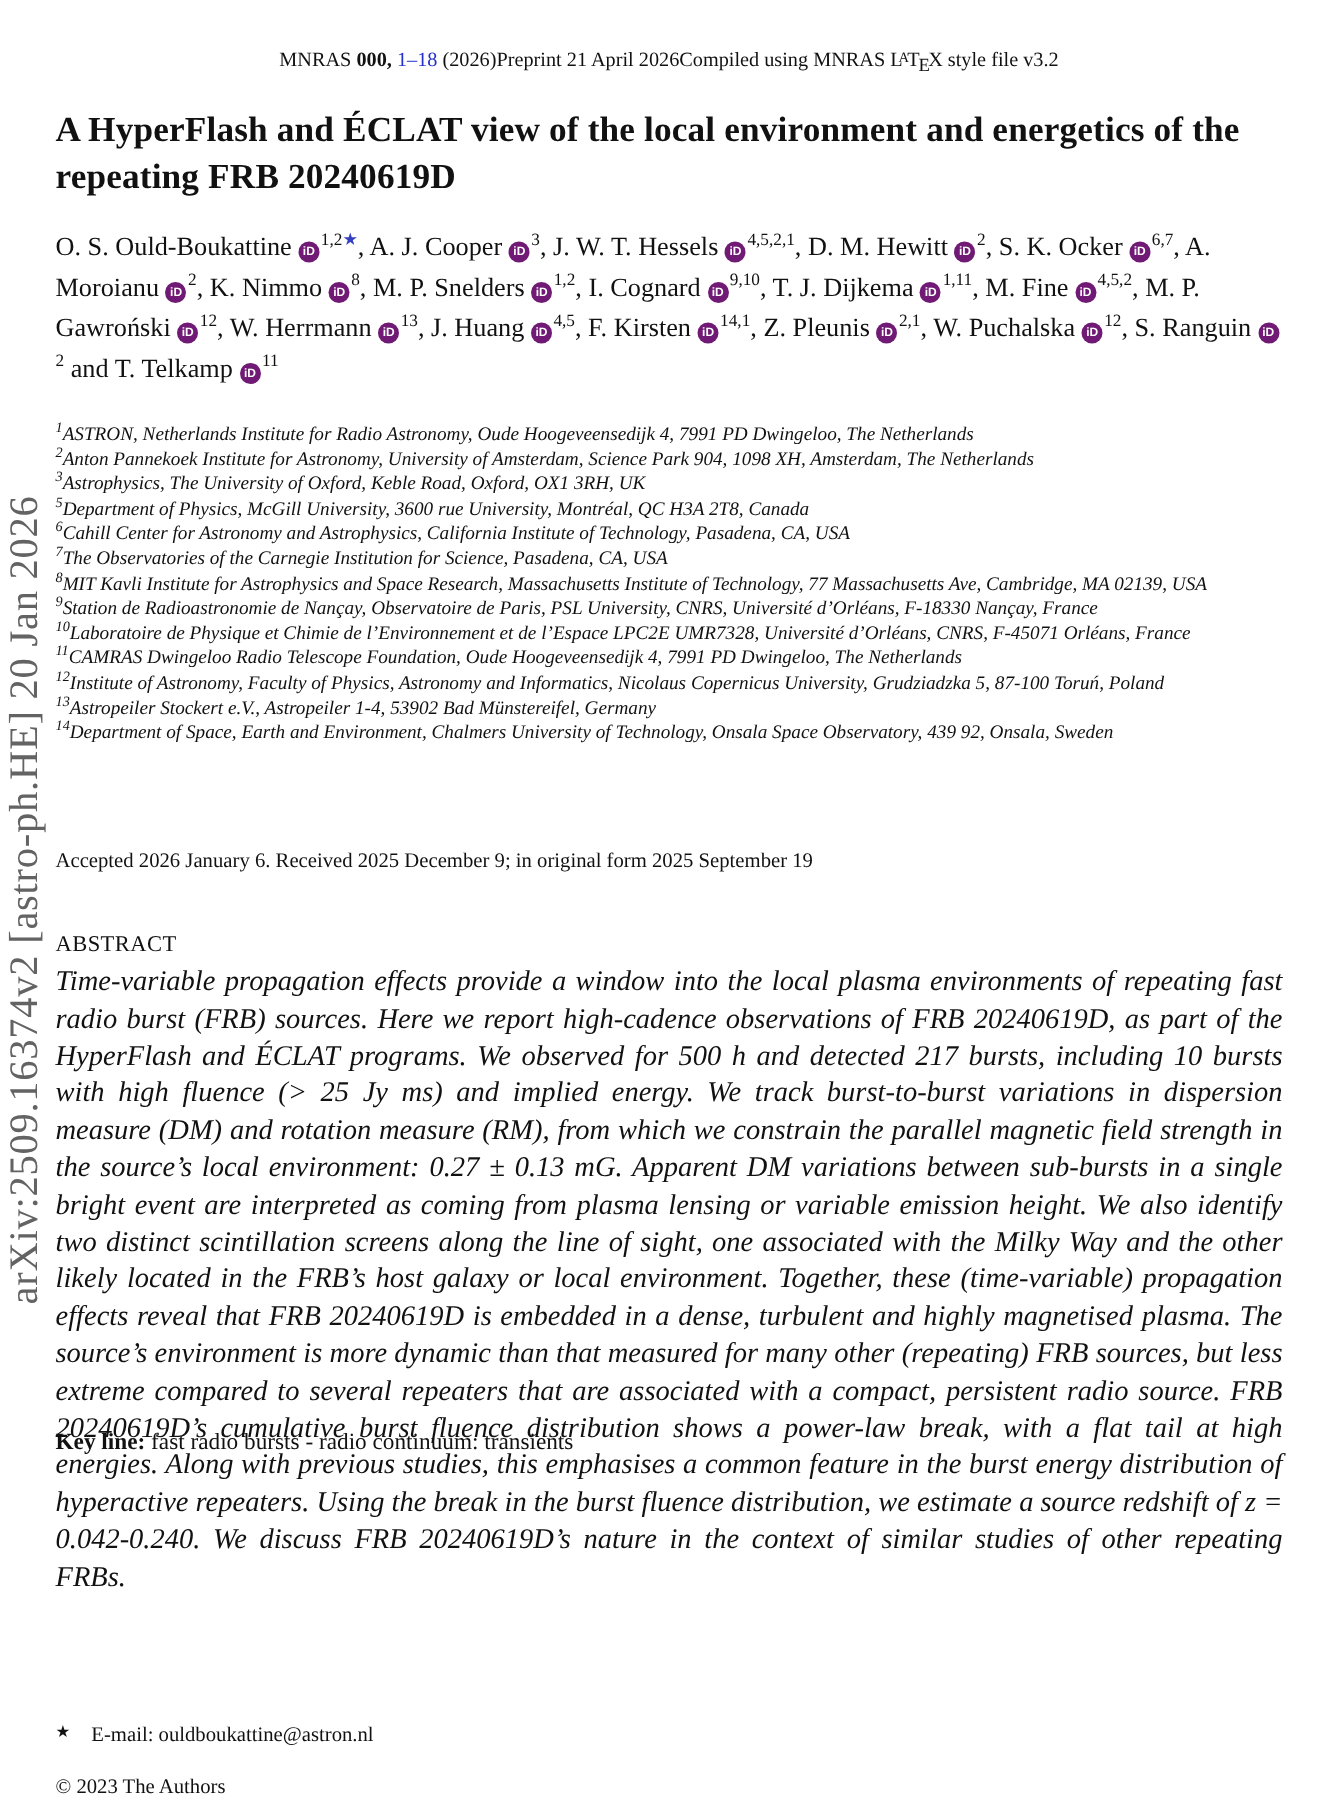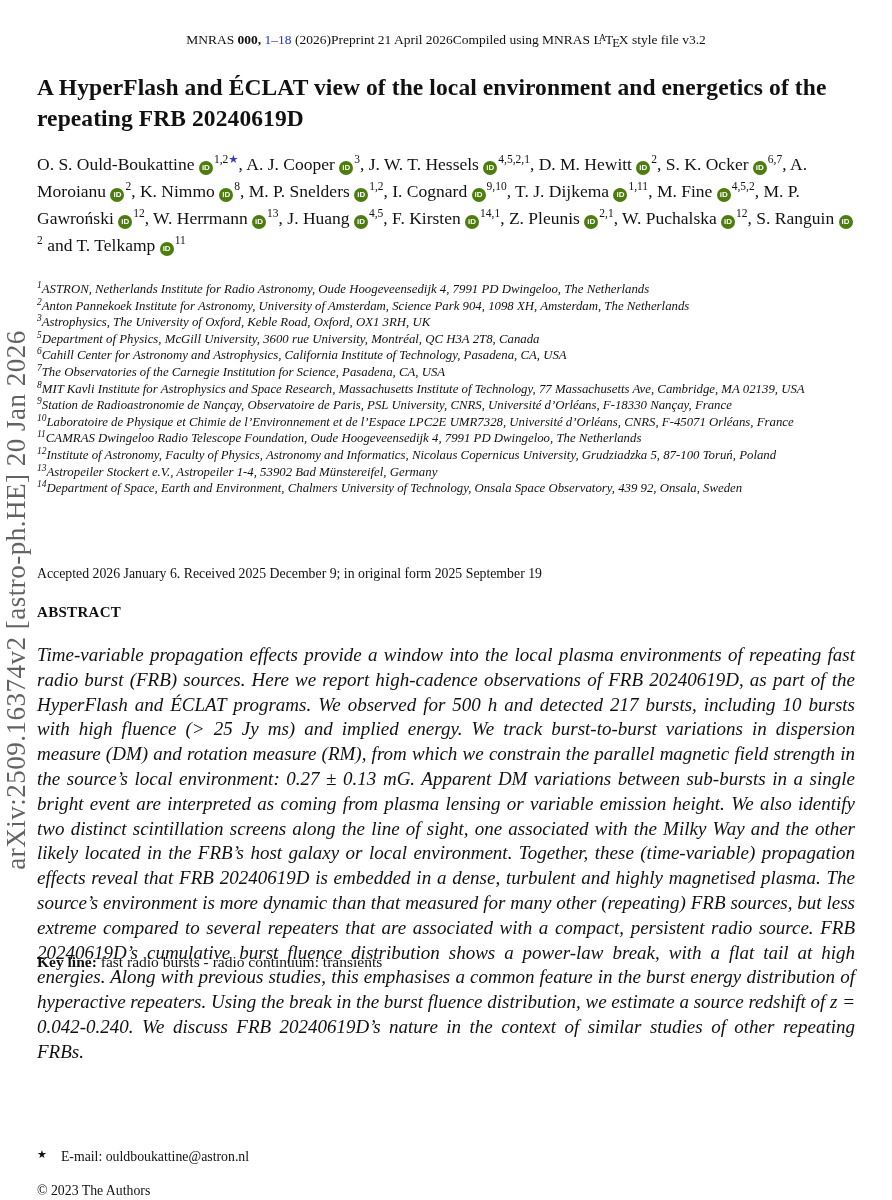--- a/index.html
+++ b/index.html
@@ -26,34 +26,34 @@
     transform:translate(-50%,-50%) rotate(-90deg);
     white-space:nowrap;
     font-size:27px;color:#636363;letter-spacing:0.5px;
   }
 
   .title{top:72px;font-size:23.5px;font-weight:bold;line-height:1.32;letter-spacing:0.1px;}
 
   .authors{top:151px;font-size:17.5px;line-height:1.55;}
   .orcid{
     display:inline-block;width:14px;height:14px;border-radius:50%;
-    background:#4d7c0f;color:#fff;
+    background:#701a75;color:#fff;
     font-family:"Liberation Sans","DejaVu Sans",sans-serif;
     font-size:8px;font-weight:bold;line-height:14px;text-align:center;
     vertical-align:0.05em;margin-right:1px;
   }
   .authors sup{font-size:11.5px;line-height:0;}
   .star-sup{color:#3341c0;}
 
   .affils{top:281px;font-size:12.8px;font-style:italic;line-height:16.6px;}
   .affils sup{font-size:9.5px;line-height:0;}
 
   .dates{top:566px;font-size:13.8px;}
 
-  .abs-head{top:604px;font-size:15px;font-weight:bold;letter-spacing:0.3px;}
+  .abs-head{top:622px;font-size:15px;font-weight:normal;letter-spacing:0.3px;}
   .abs-body{top:643px;font-size:19px;line-height:24.8px;text-align:justify;font-style:italic;}
 
   .keywords{top:953px;font-size:15.5px;}
   .keywords .kw-label{font-weight:bold;}
 
   .footnote{top:1148px;font-size:13.8px;}
   .footnote .fn-star{font-size:11px;vertical-align:0.25em;margin-right:14px;}
 
   .copyright{top:1183px;font-size:13.8px;}
 </style>

